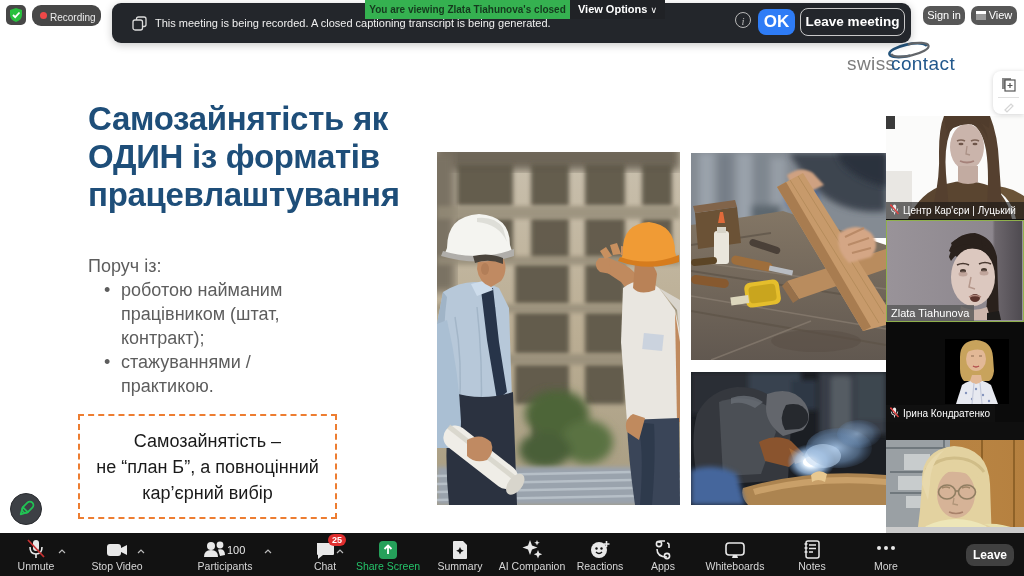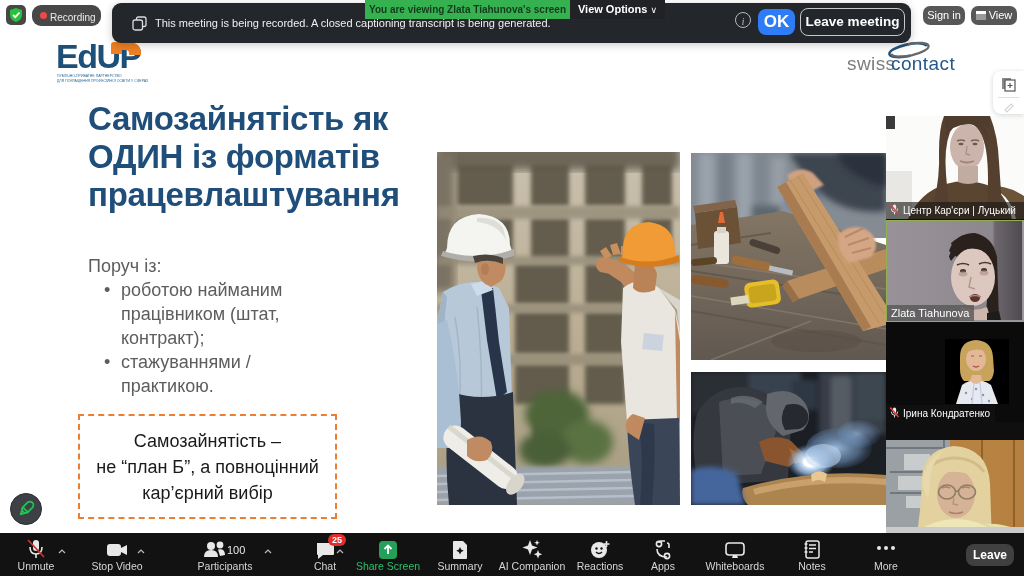--- a/index.html
+++ b/index.html
@@ -11,28 +11,20 @@
 .micoff { display:inline-block; width:9px; height:11px; position:relative; top:1px; margin-right:4px; }
 .titem { position:absolute; top:0; height:44px; text-align:center; color:#d6d6d6; font-size:10.5px; }
 .titem .ic { height:24px; margin-top:3px; }
 .titem .lb { margin-top:0px; }
 </style>
 </head>
 <body>
 
 <div class="abs" style="left:0;top:0;width:1024px;height:532px;background:#fff;">
 
-  <div class="abs" style="left:55px;top:41px;width:140px;height:52px;">
-    <svg width="140" height="52" viewBox="0 0 140 52">
-      <text x="1" y="27" font-family="Liberation Sans" font-weight="bold" font-size="34" fill="#1d5078" letter-spacing="-1.5">EdUP</text>
-      <path d="M 56 13 L 56 4 Q 56 1 59 1 L 72 1 Q 86 1 86 12 L 86 14 L 74 14 L 74 12 Q 74 9 70 9 L 67 9 L 67 13 Z" fill="#ef8023"></path>
-      <text x="2" y="36" font-size="3.5" fill="#2e6a96">ПУБЛІЧНО-ПРИВАТНЕ ПАРТНЕРСТВО</text>
-      <text x="2" y="40.5" font-size="3.5" fill="#2e6a96">ДЛЯ ПОКРАЩЕННЯ ПРОФЕСІЙНОЇ ОСВІТИ У СФЕРАХ</text>
-    </svg>
-  </div>
 
   <div class="abs" style="left:847px;top:41px;width:125px;height:34px;">
     <svg width="125" height="34" viewBox="0 0 125 34">
       <g fill="none" transform="rotate(-12 62 9)">
         <path d="M 80 9 A 19 5.8 0 1 0 62 14.8" stroke="#24547c" stroke-width="2.6"></path>
         <path d="M 44 9 A 19 5.8 0 1 0 62 3.2" stroke="#63666a" stroke-width="2.2"></path>
       </g>
       <text x="0" y="29" font-size="19" font-family="Liberation Sans" fill="#7d7d7d" letter-spacing="0.4">swiss</text>
       <text x="44" y="29" font-size="19" font-family="Liberation Sans" fill="#22588c" letter-spacing="0.4">contact</text>
     </svg>
@@ -468,21 +460,21 @@
 <div class="abs" style="left:112px;top:3px;width:799px;height:40px;background:#23262b;border-radius:9px;color:#f0f0f0;font-size:13px;box-shadow:0 2px 8px rgba(0,0,0,0.22);">
   <svg style="position:absolute;left:20px;top:13px;" width="15" height="15" viewBox="0 0 15 15">
       <rect x="1" y="4" width="9.5" height="10" rx="2" fill="none" stroke="#dcdcdc" stroke-width="1.3"></rect>
       <path d="M 4.5 4 L 4.5 3 Q 4.5 1 6.5 1 L 12 1 Q 14 1 14 3 L 14 8.5 Q 14 10.5 12 10.5 L 10.5 10.5" fill="none" stroke="#dcdcdc" stroke-width="1.3"></path>
     </svg>
   <span style="position:absolute;left:43px;top:14px;font-size:11px;">This meeting is being recorded. A closed captioning transcript is being generated.</span>
   <span style="position:absolute;left:623px;top:9px;width:16px;height:16px;border:1.4px solid #b8b8b8;border-radius:50%;color:#b8b8b8;text-align:center;line-height:16px;font-size:11px;font-family:'Liberation Serif',serif;font-style:italic;">i</span>
   <span style="position:absolute;left:646px;top:6px;width:37px;height:26px;background:#2e7cf6;border-radius:8px;color:#fff;font-weight:bold;font-size:17px;text-align:center;line-height:26px;">OK</span>
   <span style="position:absolute;left:688px;top:5px;width:105px;height:28px;border:1.5px solid #c8c8c8;border-radius:8px;color:#fff;font-weight:bold;font-size:13.5px;text-align:center;line-height:26px;">Leave meeting</span>
 </div>
-<div class="abs" style="left:365px;top:0;width:205px;height:19px;background:#35b150;color:#153a1e;font-size:10px;font-weight:bold;text-align:center;line-height:19px;">You are viewing Zlata Tiahunova's screen</div>
+<div class="abs" style="left:365px;top:0;width:205px;height:19px;background:#35b150;color:#153a1e;font-size:10px;font-weight:bold;text-align:center;line-height:19px;">You are viewing Zlata Tiahunova's closed</div>
 <div class="abs" style="left:570px;top:0;width:95px;height:19px;background:#202226;color:#fff;font-size:11px;font-weight:bold;text-align:center;line-height:19px;">View Options <span style="font-weight:normal;font-size:9px;">∨</span></div>
 <div class="abs" style="left:923px;top:6px;width:42px;height:19px;background:#575757;border-radius:7px;color:#fff;font-size:11px;text-align:center;line-height:19px;">Sign in</div>
 <div class="abs" style="left:971px;top:6px;width:46px;height:19px;background:#575757;border-radius:7px;color:#fff;font-size:11px;text-align:center;line-height:19px;"><span style="display:inline-block;width:10px;height:9px;background:linear-gradient(#fff 0 3px, #9a9a9a 3px);margin-right:3px;position:relative;top:1px;"></span>View</div>
 <div class="abs" style="left:993px;top:71px;width:31px;height:43px;background:#fff;border-radius:8px 0 0 8px;box-shadow:0 1px 5px rgba(0,0,0,0.18);">
   <svg style="position:absolute;left:8px;top:6px;" width="15" height="15" viewBox="0 0 15 15">
       <rect x="1" y="1" width="9" height="11" fill="#8a8a8a"></rect>
       <rect x="4" y="3" width="10" height="11" fill="#fff" stroke="#555" stroke-width="1.2"></rect>
       <path d="M 9 6 l 0 5 M 6.5 8.5 l 5 0" stroke="#555" stroke-width="1.2"></path>
     </svg>
   <div style="position:absolute;left:5px;top:26px;width:21px;height:1px;background:#e0e0e0;"></div>

